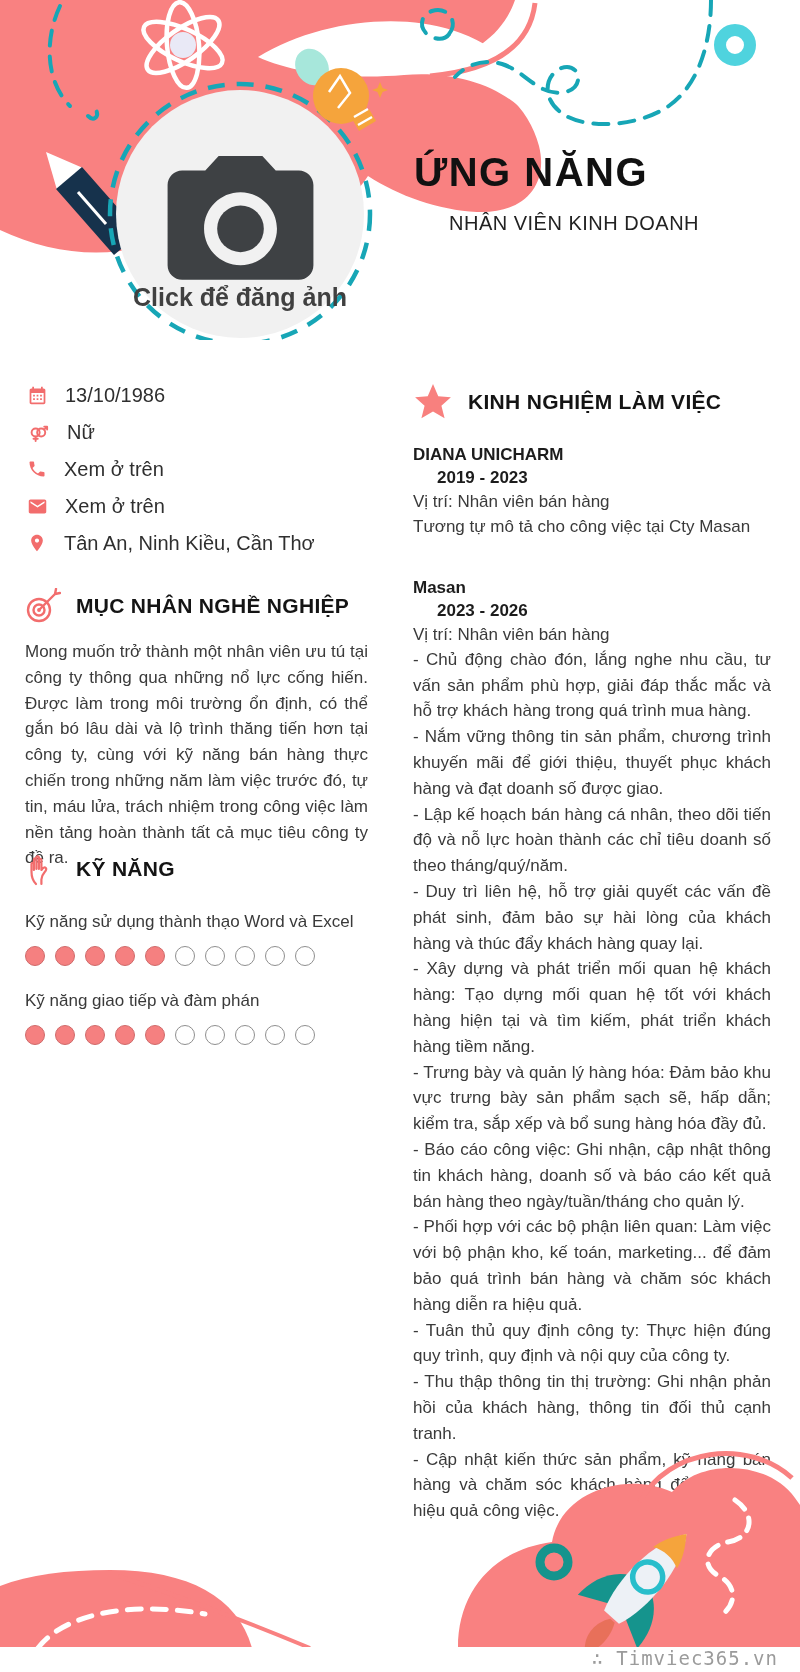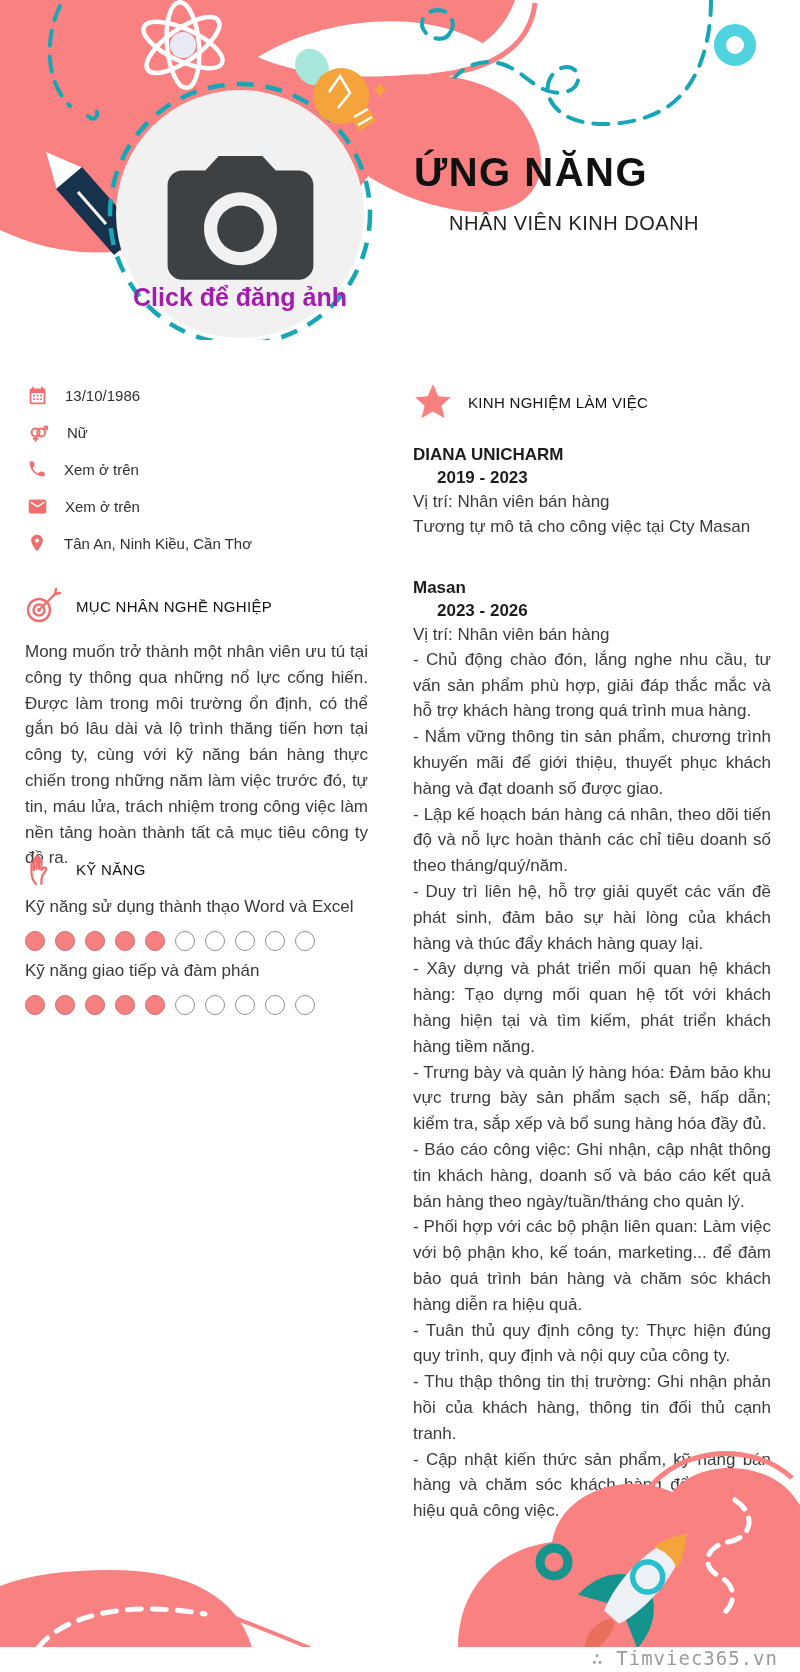--- a/index.html
+++ b/index.html
@@ -6,36 +6,36 @@
   .page{position:relative;width:800px;height:1672px;background:#fff;overflow:hidden;
         font-family:"Liberation Sans","DejaVu Sans",sans-serif;color:#3c3c3c;}
   svg{display:block;}
 
   
   .header-svg{position:absolute;left:0;top:0;}
   .photo-circle{position:absolute;left:116px;top:90px;width:248px;height:248px;border-radius:50%;
                 background:#f1f1f1;cursor:pointer;}
   .photo-circle .cam{position:absolute;left:37px;top:44px;}
   .photo-label{position:absolute;left:0;right:0;bottom:26px;text-align:center;
-               font-size:25px;font-weight:600;color:#a21caf;}
+               font-size:25px;font-weight:600;color:#404040;}
   .cv-title{position:absolute;left:414px;top:150px;font-size:40px;font-weight:700;
             letter-spacing:1.5px;color:#111;}
   .cv-subtitle{position:absolute;left:415px;top:212px;font-size:20px;font-weight:400;
                letter-spacing:.5px;color:#222;margin-left:34px;}
 
   
   .info-list{position:absolute;left:27px;top:383px;width:345px;}
   .info-row{display:flex;align-items:center;gap:17px;height:24px;margin-bottom:13px;}
-  .info-row .txt{font-size:15px;color:#2f2f2f;}
+  .info-row .txt{font-size:20px;color:#2f2f2f;}
   .sec-head{display:flex;align-items:center;gap:15px;}
-  .sec-head h2{margin:0;font-size:15px;font-weight:400;color:#141414;letter-spacing:.3px;}
+  .sec-head h2{margin:0;font-size:21px;font-weight:700;color:#141414;letter-spacing:.3px;}
   .objective{position:absolute;left:25px;top:588px;width:343px;}
   .objective p{margin:15px 0 0 0;font-size:17px;line-height:25.8px;text-align:justify;color:#3a3a3a;}
   .skills{position:absolute;left:25px;top:851px;width:343px;}
-  .skill-item{margin-top:8px;}
+  .skill-item{margin-top:23px;}
   .skill-label{font-size:17px;color:#3a3a3a;line-height:24px;}
   .dots{display:flex;gap:10px;margin-top:12px;}
   .dot{width:20px;height:20px;border-radius:50%;background:#fff;border:1.6px solid #8f8f8f;box-sizing:border-box;}
   .dot.filled{background:#F58080;border-color:#cf6a6a;}
 
   
   .rightcol{position:absolute;left:413px;top:382px;width:358px;}
   .jobs{margin-top:21px;}
   .job{margin-bottom:36px;}
   .job .company{font-size:17px;font-weight:700;color:#1c1c1c;line-height:23px;}

